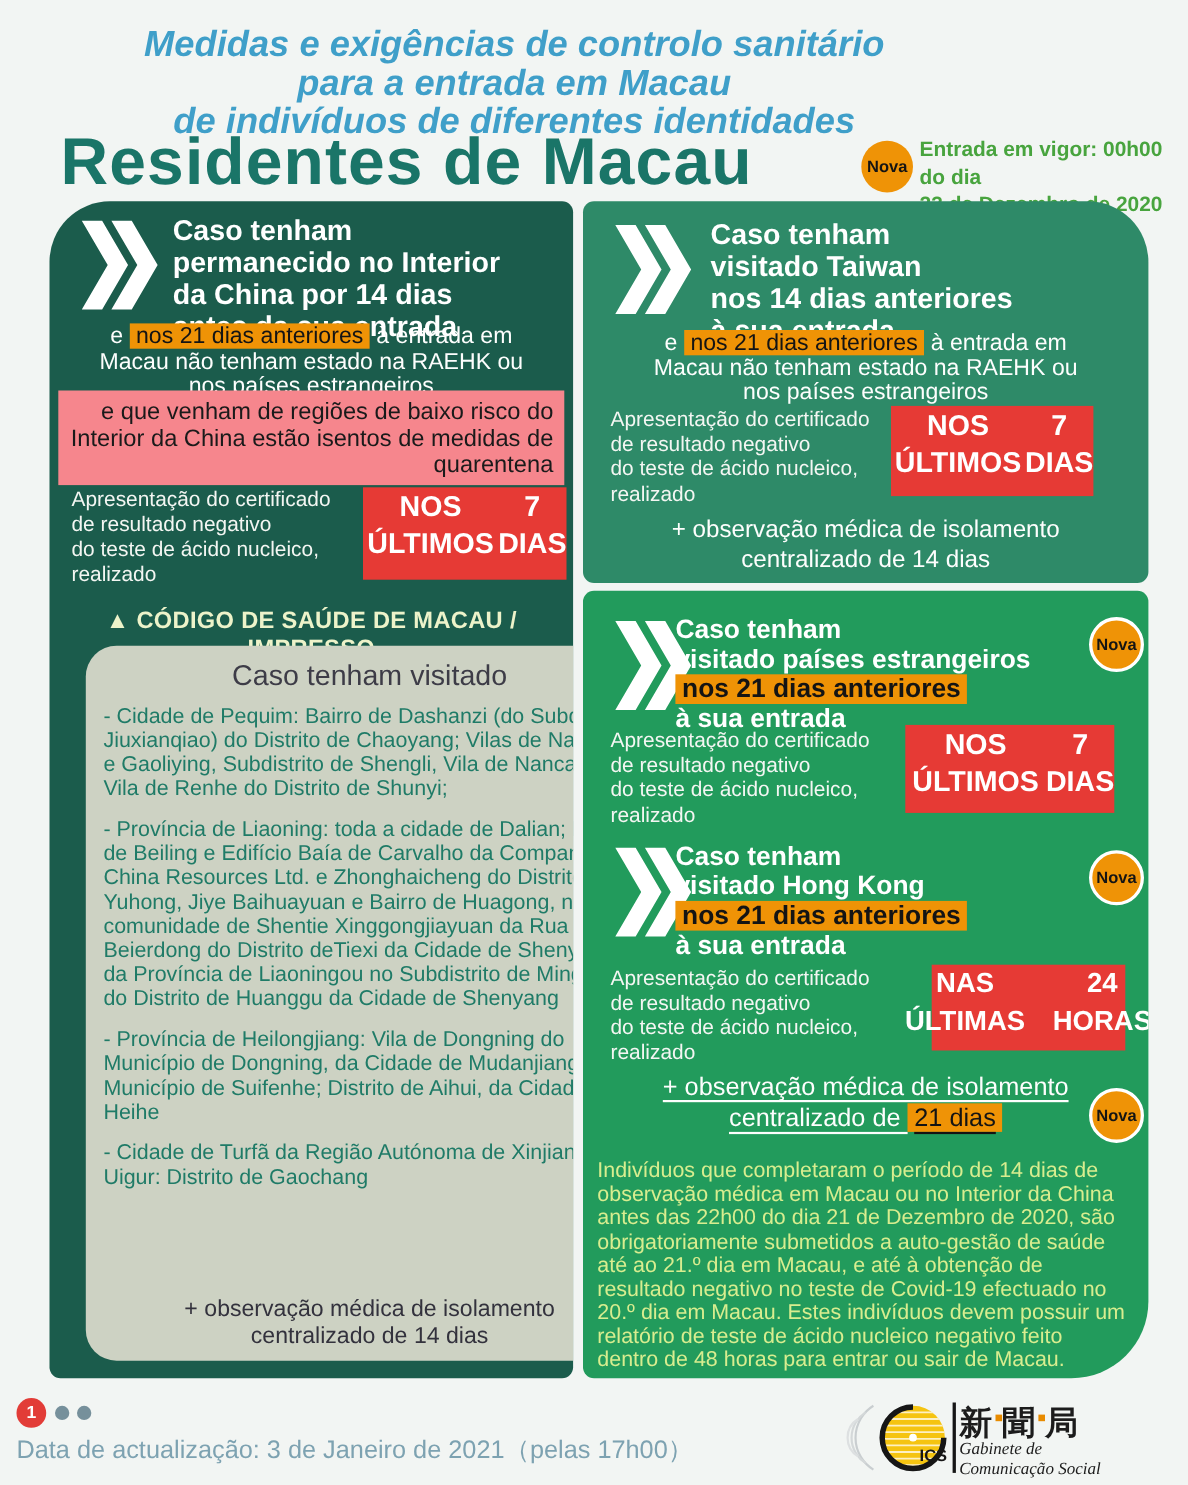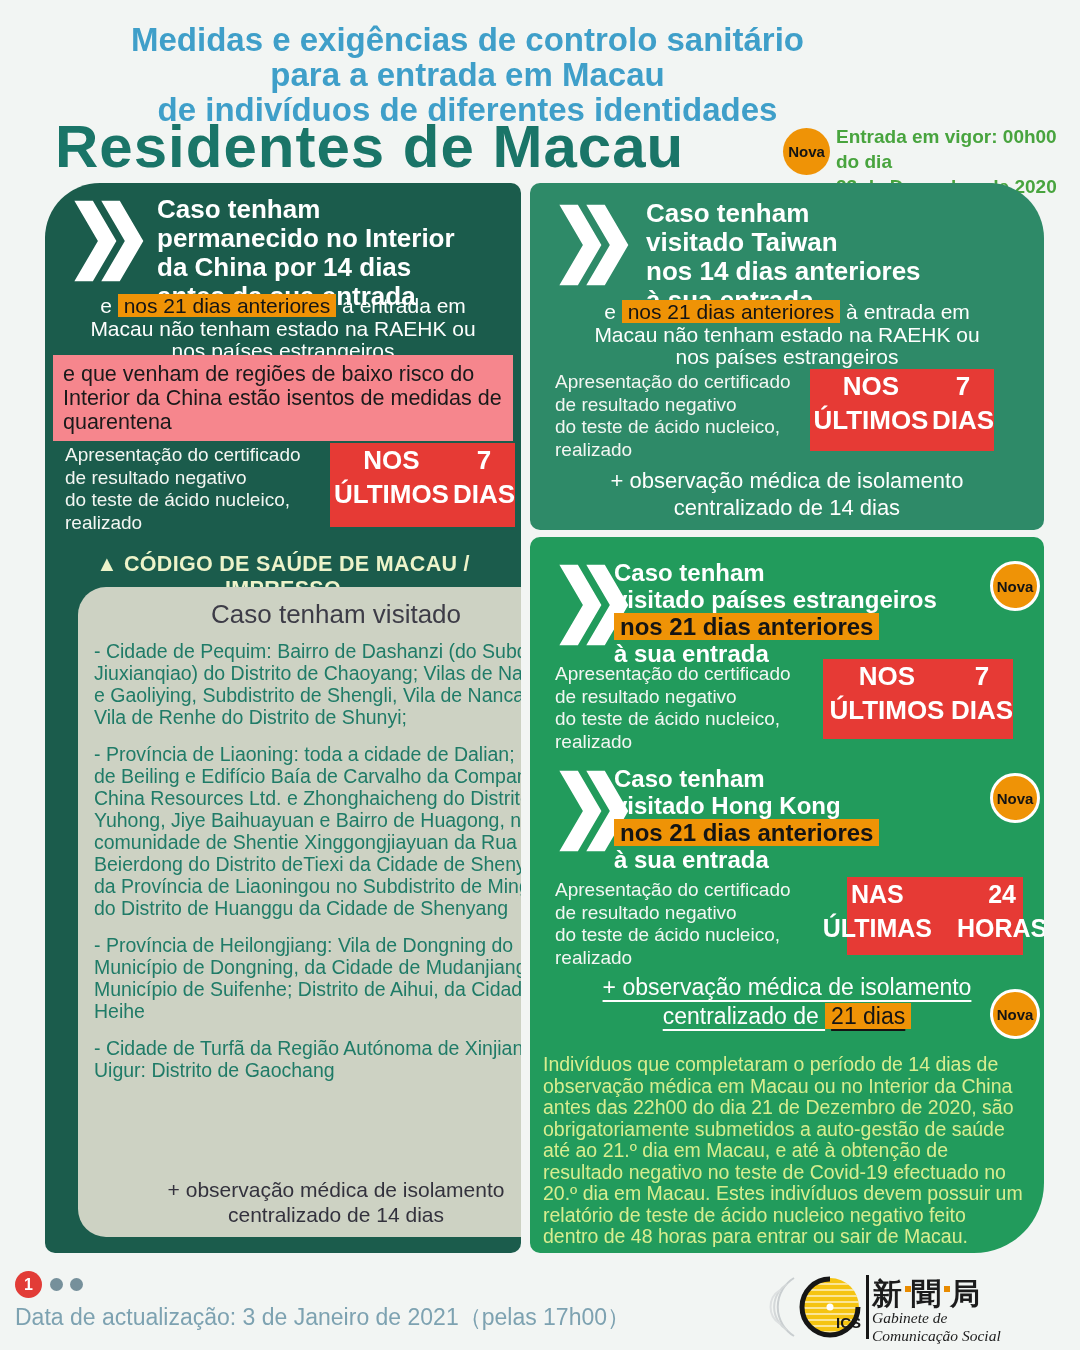--- a/index.html
+++ b/index.html
@@ -3,21 +3,21 @@
 <meta charset="utf-8">
 <style>
   html,body{margin:0;padding:0;background:#e8eae9;}
   #poster{
     position:relative;width:1080px;height:1350px;background:#f2f5f3;
     font-family:"Liberation Sans","DejaVu Sans",sans-serif;overflow:hidden;
   }
   .abs{position:absolute;}
   
   .header-title{left:0;top:22px;width:935px;text-align:center;color:#3f9fc9;
-    font-weight:bold;font-size:33px;line-height:35px;}
+    font-weight:bold;font-size:33px;line-height:35px;font-style:italic;}
   .main-title{left:55px;top:112px;color:#1a7568;font-weight:bold;font-size:60px;
     letter-spacing:1px;}
   .effective{left:836px;top:124px;color:#48a43e;font-weight:bold;font-size:19px;line-height:25px;}
   
   .panel{position:absolute;overflow:hidden;}
   #panel-china{left:45px;top:183px;width:476px;height:1070px;background:#1b5c4c;
     border-radius:55px 10px 10px 10px;}
   #panel-taiwan{left:530px;top:183px;width:514px;height:347px;background:#2e8a68;
     border-radius:10px 55px 10px 10px;}
   #panel-bottom{left:530px;top:537px;width:514px;height:716px;background:#229b5c;
@@ -83,21 +83,21 @@
       <div>Caso tenham</div>
       <div>permanecido no Interior</div>
       <div>da China por 14 dias</div>
       <div>antes da sua entrada</div>
     </div>
     <div class="abs cond" style="top:112px;">
       <div><span>e </span><span class="hl">nos 21 dias anteriores</span><span> à entrada em</span></div>
       <div>Macau não tenham estado na RAEHK ou</div>
       <div>nos países estrangeiros</div>
     </div>
-    <div class="abs pinkbox" style="left:8px;top:172px;width:440px;">e que venham de regiões de baixo risco do Interior da China estão isentos de medidas de quarentena</div>
+    <div class="abs pinkbox" style="left:8px;top:172px;width:440px;text-align:right;">e que venham de regiões de baixo risco do Interior da China estão isentos de medidas de quarentena</div>
     <div class="abs cert" style="left:20px;top:261px;">
       <div>Apresentação do certificado</div>
       <div>de resultado negativo</div>
       <div>do teste de ácido nucleico,</div>
       <div>realizado</div>
     </div>
     <div class="abs redbox" style="left:285px;top:260px;width:185px;height:84px;">
       <div>NOS ÚLTIMOS</div>
       <div>7 DIAS</div>
     </div>

